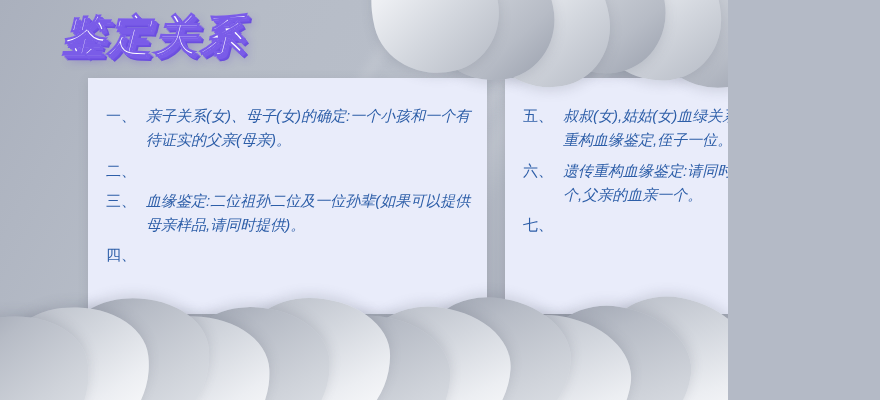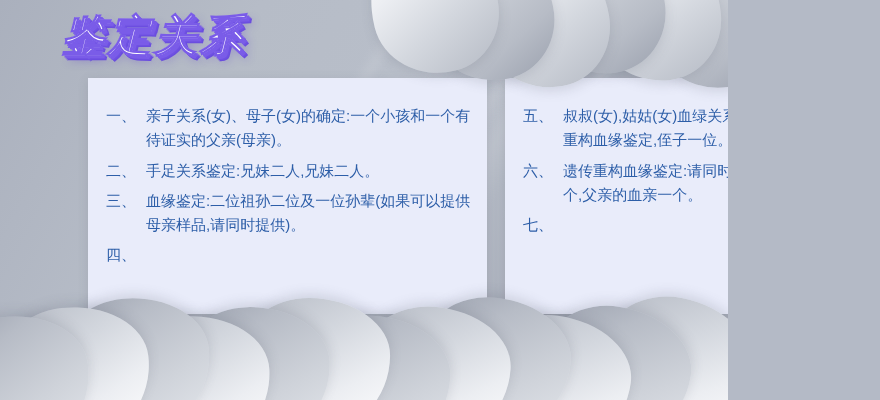--- a/index.html
+++ b/index.html
@@ -137,21 +137,21 @@
     font-size: 15px;
     line-height: 1.62;
     margin-bottom: 6px;
     font-family: "Liberation Sans", "DejaVu Sans", sans-serif;
   }
   .item .num {
     flex: 0 0 auto;
     width: 40px;
     letter-spacing: 0;
   }
-  .item .txt { flex: 1 1 auto; }
+  .item .txt { flex: 1 1 auto; font-style: italic; }
 
   
   .address-bar {
     position: absolute;
     left: 52px;
     bottom: 14px;
     width: 780px;
     height: 36px;
     background: linear-gradient(90deg, rgba(134,185,227,.55) 0%, rgba(134,185,227,.85) 18%, #86b9e3 42%, #86b9e3 100%);
     clip-path: polygon(0 0, calc(100% - 18px) 0, 100% 50%, calc(100% - 18px) 100%, 0 100%, 14px 50%);
@@ -241,21 +241,20 @@
   </div>
 
   <div class="card left">
     <ol id="list-left">
         <li class="item">
           <span class="num">一、</span>
           <span class="txt">亲子关系(女)、母子(女)的确定:一个小孩和一个有待证实的父亲(母亲)。</span>
         </li>
         <li class="item">
           <span class="num">二、</span>
-          <span class="txt">手足关系鉴定:兄妹二人,兄妹二人。</span>
         </li>
         <li class="item">
           <span class="num">三、</span>
           <span class="txt">血缘鉴定:二位祖孙二位及一位孙辈(如果可以提供母亲样品,请同时提供)。</span>
         </li>
         <li class="item">
           <span class="num">四、</span>
         </li>
       </ol>
   </div>

